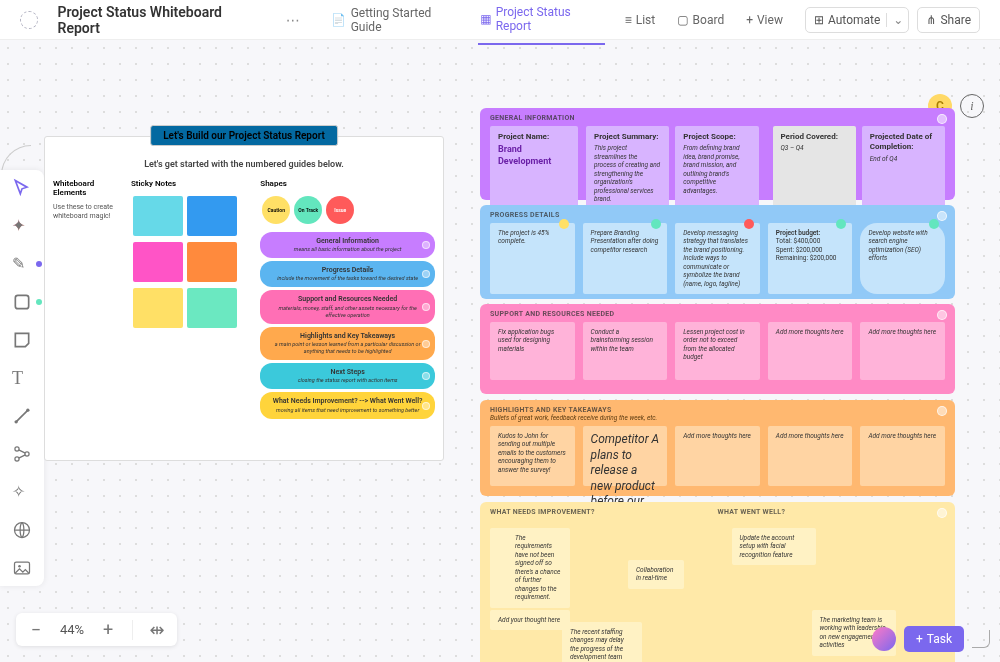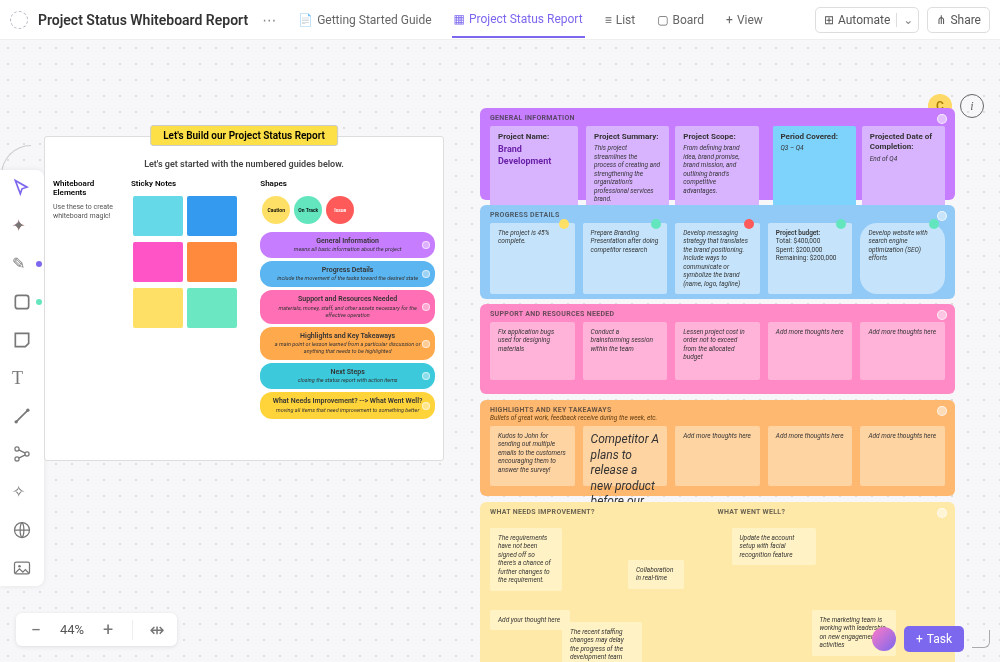--- a/index.html
+++ b/index.html
@@ -1,17 +1,17 @@
 <!DOCTYPE html>
 <html><head>
 <meta charset="utf-8">
 <style>
 *{margin:0;padding:0;box-sizing:border-box;font-family:-apple-system,BlinkMacSystemFont,"Segoe UI",Roboto,sans-serif}
 body{background:#f7f7fa;width:1000px;height:662px;overflow:hidden;position:relative}
-.topbar{height:40px;background:#fff;border-bottom:1px solid #eee;display:flex;align-items:center;padding:0 10px;gap:10px}
+.topbar{height:40px;background:#fff;border-bottom:1px solid #eee;display:flex;align-items:center;padding:0 20px;gap:20px}
 .settings-ico{width:18px;height:18px;border:1.5px dashed #b0b0c0;border-radius:50%}
 .title{font-size:14px;font-weight:600;color:#333}
 .dots{color:#888;font-size:14px;padding:0 4px}
 .nav-tabs{display:flex;gap:18px;margin-left:6px;font-size:12px;align-items:center}
 .tab{display:flex;align-items:center;gap:4px;color:#666;padding:0 2px 10px 2px;margin-top:10px}
 .tab.active{color:#7b68ee;border-bottom:2px solid #7b68ee}
 .top-right{margin-left:auto;display:flex;align-items:center;gap:8px}
 .automate-btn{display:flex;align-items:center;gap:4px;border:1px solid #ddd;border-radius:5px;padding:5px 8px;font-size:12px;color:#555;background:#fff}
 .chev{width:14px;text-align:center;color:#888;border-left:1px solid #ddd;padding-left:6px;margin-left:2px}
 .share-btn{display:flex;align-items:center;gap:4px;border:1px solid #ddd;border-radius:5px;padding:5px 8px;font-size:12px;color:#555}
@@ -24,21 +24,21 @@
 .zoom-div{width:1px;height:20px;background:#eee}
 .bot-right{position:absolute;bottom:10px;right:10px;display:flex;align-items:center;gap:8px}
 .ai-btn{width:24px;height:24px;background:linear-gradient(135deg,#ff7ac6,#7b68ee);border-radius:50%}
 .task-btn{background:#7b68ee;color:#fff;border-radius:5px;padding:6px 12px;font-size:12px;display:flex;align-items:center;gap:4px}
 .corner{width:18px;height:18px;border:1.5px solid #aaa;border-top:none;border-left:none;border-bottom-right-radius:6px}
 .avatar-row{position:absolute;top:54px;right:16px;display:flex;align-items:center;gap:8px}
 .avatar{width:24px;height:24px;border-radius:50%;background:#ffd966;color:#a87c00;font-size:12px;display:flex;align-items:center;justify-content:center;font-weight:600}
 .info-c{width:24px;height:24px;border-radius:50%;border:1.5px solid #666;display:flex;align-items:center;justify-content:center;color:#666;font-size:12px;font-family:serif;font-style:italic}
 
 .frame{position:absolute;left:44px;top:96px;width:400px;height:325px;background:#fff;border:1px solid #ddd;border-radius:3px}
-.frame-title{position:absolute;top:-12px;left:50%;transform:translateX(-50%);background:#fde047;border:1px solid #ccc;border-radius:3px;padding:4px 12px;font-size:10px;font-weight:600;white-space:nowrap}
+.frame-title{position:absolute;top:-12px;left:50%;transform:translateX(-50%);background:#0369a1;border:1px solid #ccc;border-radius:3px;padding:4px 12px;font-size:10px;font-weight:600;white-space:nowrap}
 .frame-sub{text-align:center;font-size:9px;color:#444;margin-top:22px;font-weight:600}
 .cols{display:flex;padding:10px 8px;gap:6px;font-size:8px;height:280px}
 .col{flex:1}
 .col-h{font-weight:600;font-size:8px;margin-bottom:6px}
 .hint{font-size:7px;color:#555;line-height:1.3}
 .sticky{width:50px;height:40px;border-radius:2px;display:inline-flex;align-items:center;justify-content:center;text-align:center;font-size:5px;padding:3px;line-height:1.2;margin:2px}
 .circ{width:28px;height:28px;border-radius:50%;display:inline-flex;align-items:center;justify-content:center;font-size:5px;font-weight:600;margin:2px}
 .bar{border-radius:12px;padding:5px 8px;margin:3px 0;text-align:center;font-size:6px;position:relative;color:#333;line-height:1.3}
 .bar-t{font-weight:600;font-size:7px}
 .bar-s{font-style:italic;font-size:5.5px}
@@ -194,21 +194,21 @@
     <div class="sec-h">GENERAL INFORMATION</div>
     <span class="sec-dot"></span>
     <div class="sec-row">
       <div class="note" style="background:#d8b4ff;width:88px">
         <div class="note-t">Project Name:</div>
         <div style="font-weight:700;color:#6b21a8;font-size:9px">Brand Development</div>
       </div>
       <div id="gen-cards" style="display:flex;gap:6px;flex:1">
           <div class="note" style="background: rgb(216, 180, 255); flex: 1 1 0%; font-style: italic; font-size: 6.5px;"><div class="note-t" style="font-style:normal">Project Summary:</div>This project streamlines the process of creating and strengthening the organization's professional services brand.</div>
           <div class="note" style="background: rgb(216, 180, 255); flex: 1 1 0%; font-style: italic; font-size: 6.5px;"><div class="note-t" style="font-style:normal">Project Scope:</div>From defining brand idea, brand promise, brand mission, and outlining brand's competitive advantages.</div>
-          <div class="note" style="background: #7dd3fc; flex: 1 1 0%; font-style: italic; font-size: 6.5px; margin-left: 8px;"><div class="note-t" style="font-style:normal">Period Covered:</div>Q3 – Q4</div>
+          <div class="note" style="background: #e5e5e5; flex: 1 1 0%; font-style: italic; font-size: 6.5px; margin-left: 8px;"><div class="note-t" style="font-style:normal">Period Covered:</div>Q3 – Q4</div>
           <div class="note" style="background: rgb(216, 180, 255); flex: 1 1 0%; font-style: italic; font-size: 6.5px;"><div class="note-t" style="font-style:normal">Projected Date of Completion:</div>End of Q4</div>
         </div>
     </div>
   </div>
 
   <div class="section" style="left:480px;top:165px;width:475px;height:94px;background:#91c9f7">
     <div class="sec-h">PROGRESS DETAILS</div>
     <span class="sec-dot"></span>
     <div class="sec-row" id="prog-cards">
         <div class="note" style="background: rgb(197, 228, 251); flex: 1 1 0%; font-style: italic; font-size: 6.5px;"><span class="nt-dot" style="background:#ffe066"></span>The project is 45% complete.</div>
@@ -251,21 +251,21 @@
   </div>
 
   <div class="section" style="left:480px;top:462px;width:475px;height:170px;background:#ffe9a8">
     <div style="display:flex">
       <div class="sec-h" style="flex:1">WHAT NEEDS IMPROVEMENT?</div>
       <div class="sec-h" style="flex:1">WHAT WENT WELL?</div>
     </div>
     <span class="sec-dot"></span>
     <div style="display:flex;gap:8px;margin-top:6px;height:140px;position:relative">
       <div id="iw-left" style="flex:1;position:relative">
-          <div class="note" style="background: rgb(255, 242, 196); font-style: italic; font-size: 6.5px; position: absolute; left: 0px; top: 6px; width: 72px;">The requirements have not been signed off so there's a chance of further changes to the requirement.</div>
+          <div class="note" style="background: rgb(255, 242, 196); font-style: italic; font-size: 6.5px; position: absolute; left: 0px; top: 6px; width: 80px; padding-left: 25px;">The requirements have not been signed off so there's a chance of further changes to the requirement.</div>
           <div class="note" style="background: rgb(255, 242, 196); font-style: italic; font-size: 6.5px; position: absolute; left: 0px; top: 88px; width: 80px;">Add your thought here</div>
           <div class="note" style="background: rgb(255, 242, 196); font-style: italic; font-size: 6.5px; position: absolute; left: 72px; top: 100px; width: 80px;">The recent staffing changes may delay the progress of the development team</div>
           <div class="note" style="background: rgb(255, 242, 196); font-style: italic; font-size: 6.5px; position: absolute; left: 138px; top: 38px; width: 56px;">Collaboration in real-time</div>
         </div>
       <div id="iw-right" style="flex:1;position:relative">
           <div class="note" style="background: rgb(255, 242, 196); font-style: italic; font-size: 6.5px; position: absolute; left: 10px; top: 6px; width: 84px;">Update the account setup with facial recognition feature</div>
           <div class="note" style="background: rgb(255, 242, 196); font-style: italic; font-size: 6.5px; position: absolute; left: 90px; top: 88px; width: 84px;">The marketing team is working with leadership on new engagement activities</div>
         </div>
     </div>
   </div>

